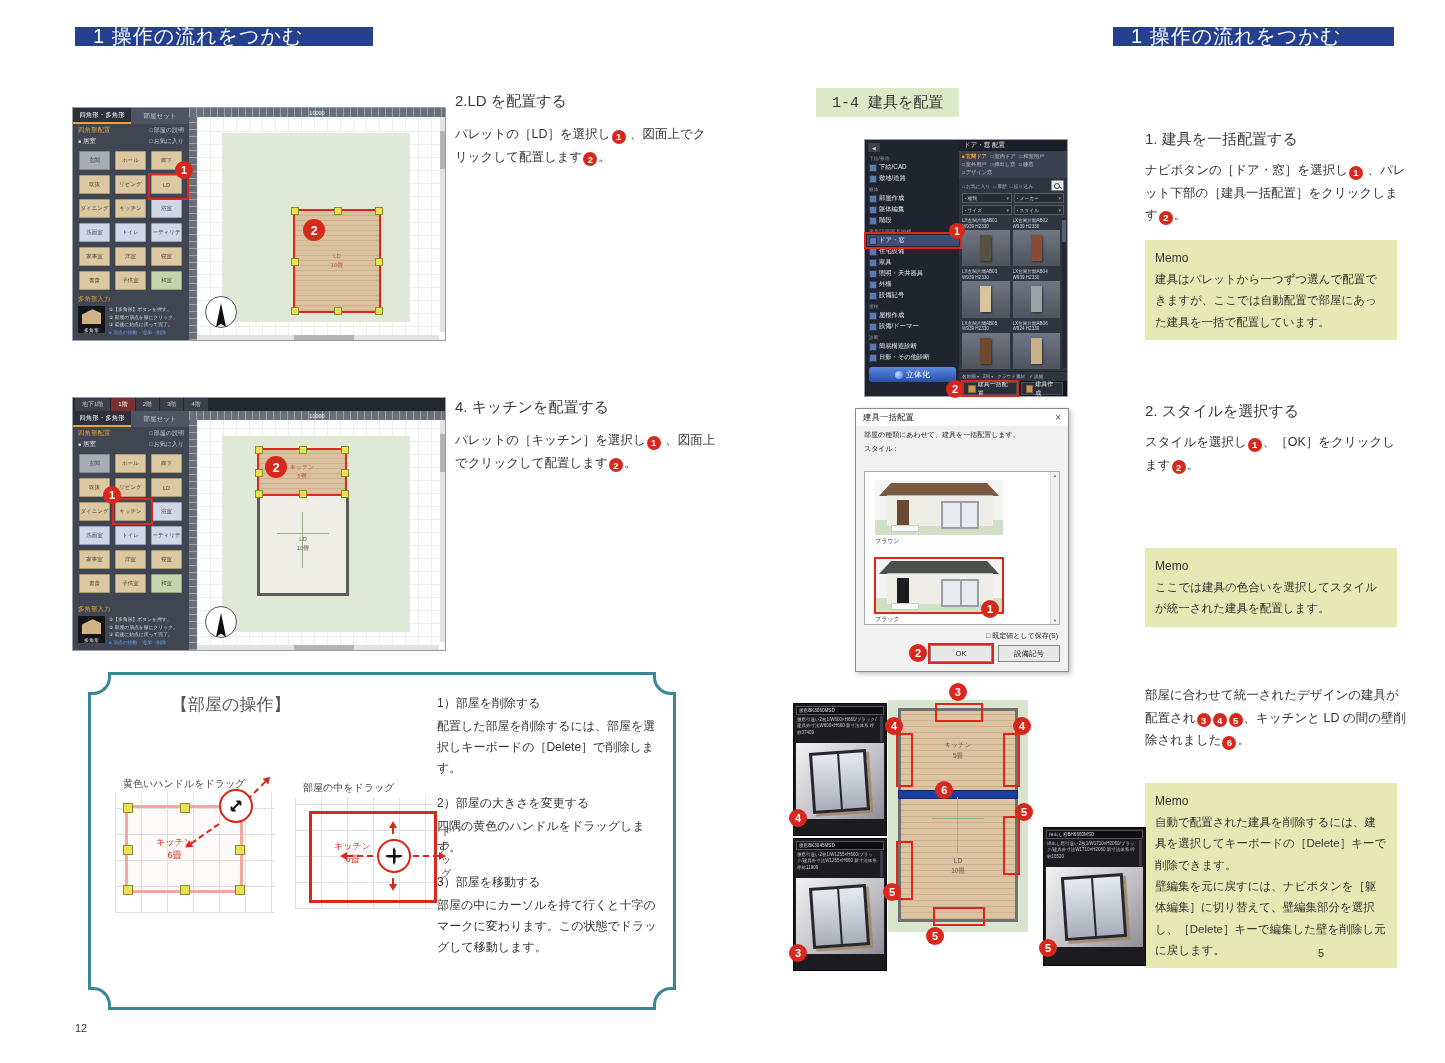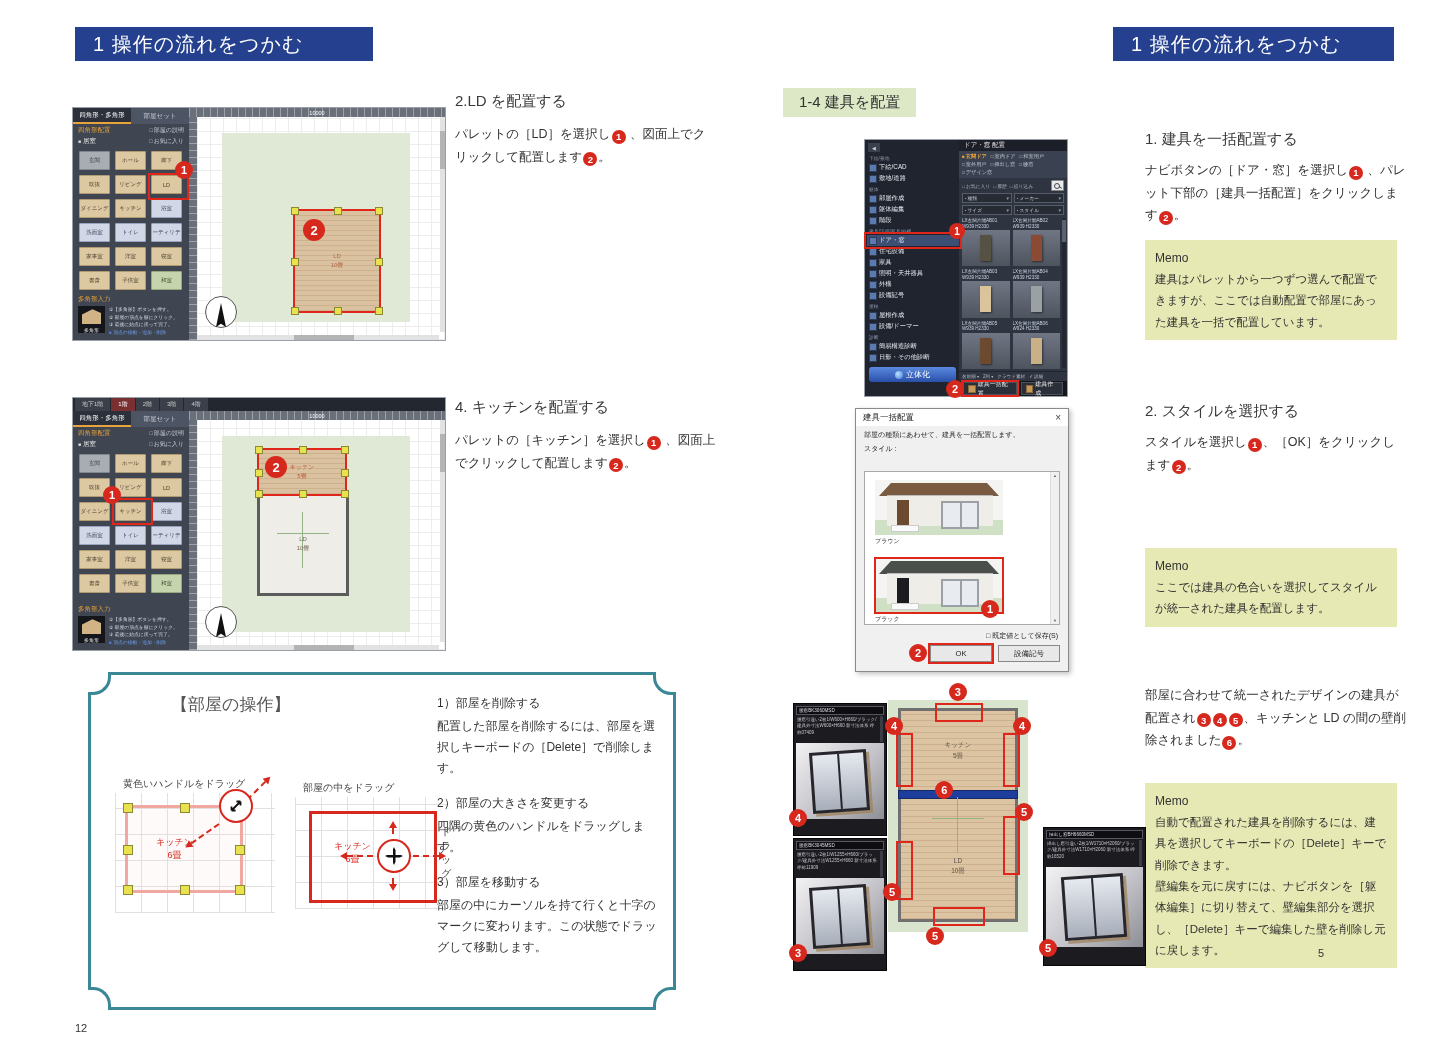--- a/index.html
+++ b/index.html
@@ -1,21 +1,21 @@
 <!DOCTYPE html>
 <html><head>
 <meta charset="utf-8">
 <style>
   html,body{margin:0;padding:0;}
   body{width:1445px;height:1063px;background:#fff;position:relative;
        font-family:"Liberation Sans","DejaVu Sans",sans-serif;color:#333;}
   #sheet{position:absolute;inset:0;background:#fff;overflow:hidden;}
 
   
-  .banner{position:absolute;height:34px;background:#24408e;color:#fff;font-size:20px;
+  .banner{position:absolute;height:19px;background:#24408e;color:#fff;font-size:20px;
           display:flex;align-items:center;padding:0 18px;letter-spacing:1px;}
   .seclabel{position:absolute;background:#dce8c6;color:#333;font-size:15px;padding:5px 16px;}
   .pageno{position:absolute;font-size:11px;color:#333;}
 
   .h2{font-size:15px;color:#3a3a3a;}
   .body-text{font-size:12.5px;line-height:1.8;color:#333;}
   .nbadge{display:inline-flex;width:14px;height:14px;border-radius:50%;background:#d7281d;color:#fff;
           font-size:9.5px;font-weight:bold;align-items:center;justify-content:center;
           vertical-align:-2px;margin:0 1px;}
   .memo{position:absolute;background:#e6e9b3;padding:7px 10px;font-size:11.5px;line-height:1.85;color:#333;}
@@ -485,21 +485,21 @@
       </div>
     </div>
   </div>
 
   <div class="pageno" style="left:75px;top:1022px;">12</div>
 
   <div class="banner" style="left:1113px;top:27px;width:245px;">
     <span>1  操作の流れをつかむ</span>
   </div>
 
-  <div class="seclabel" style="left:783px;top:88px;">1-4  建具を配置</div>
+  <div class="seclabel" style="left:816px;top:88px;font-family:Liberation Mono, monospace;">1-4  建具を配置</div>
 
   <div class="shot" style="left:865px;top:140px;width:202px;height:256px;background:#20242e;">
     <div class="nav">
       <div class="nav-top">◀</div>
       <div class="nsec">下絵/敷地</div>
       <div class="nitem">下絵/CAD</div>
       <div class="nitem">敷地/道路</div>
       <div class="nsec">躯体</div>
       <div class="nitem">部屋作成</div>
       <div class="nitem">躯体編集</div>

